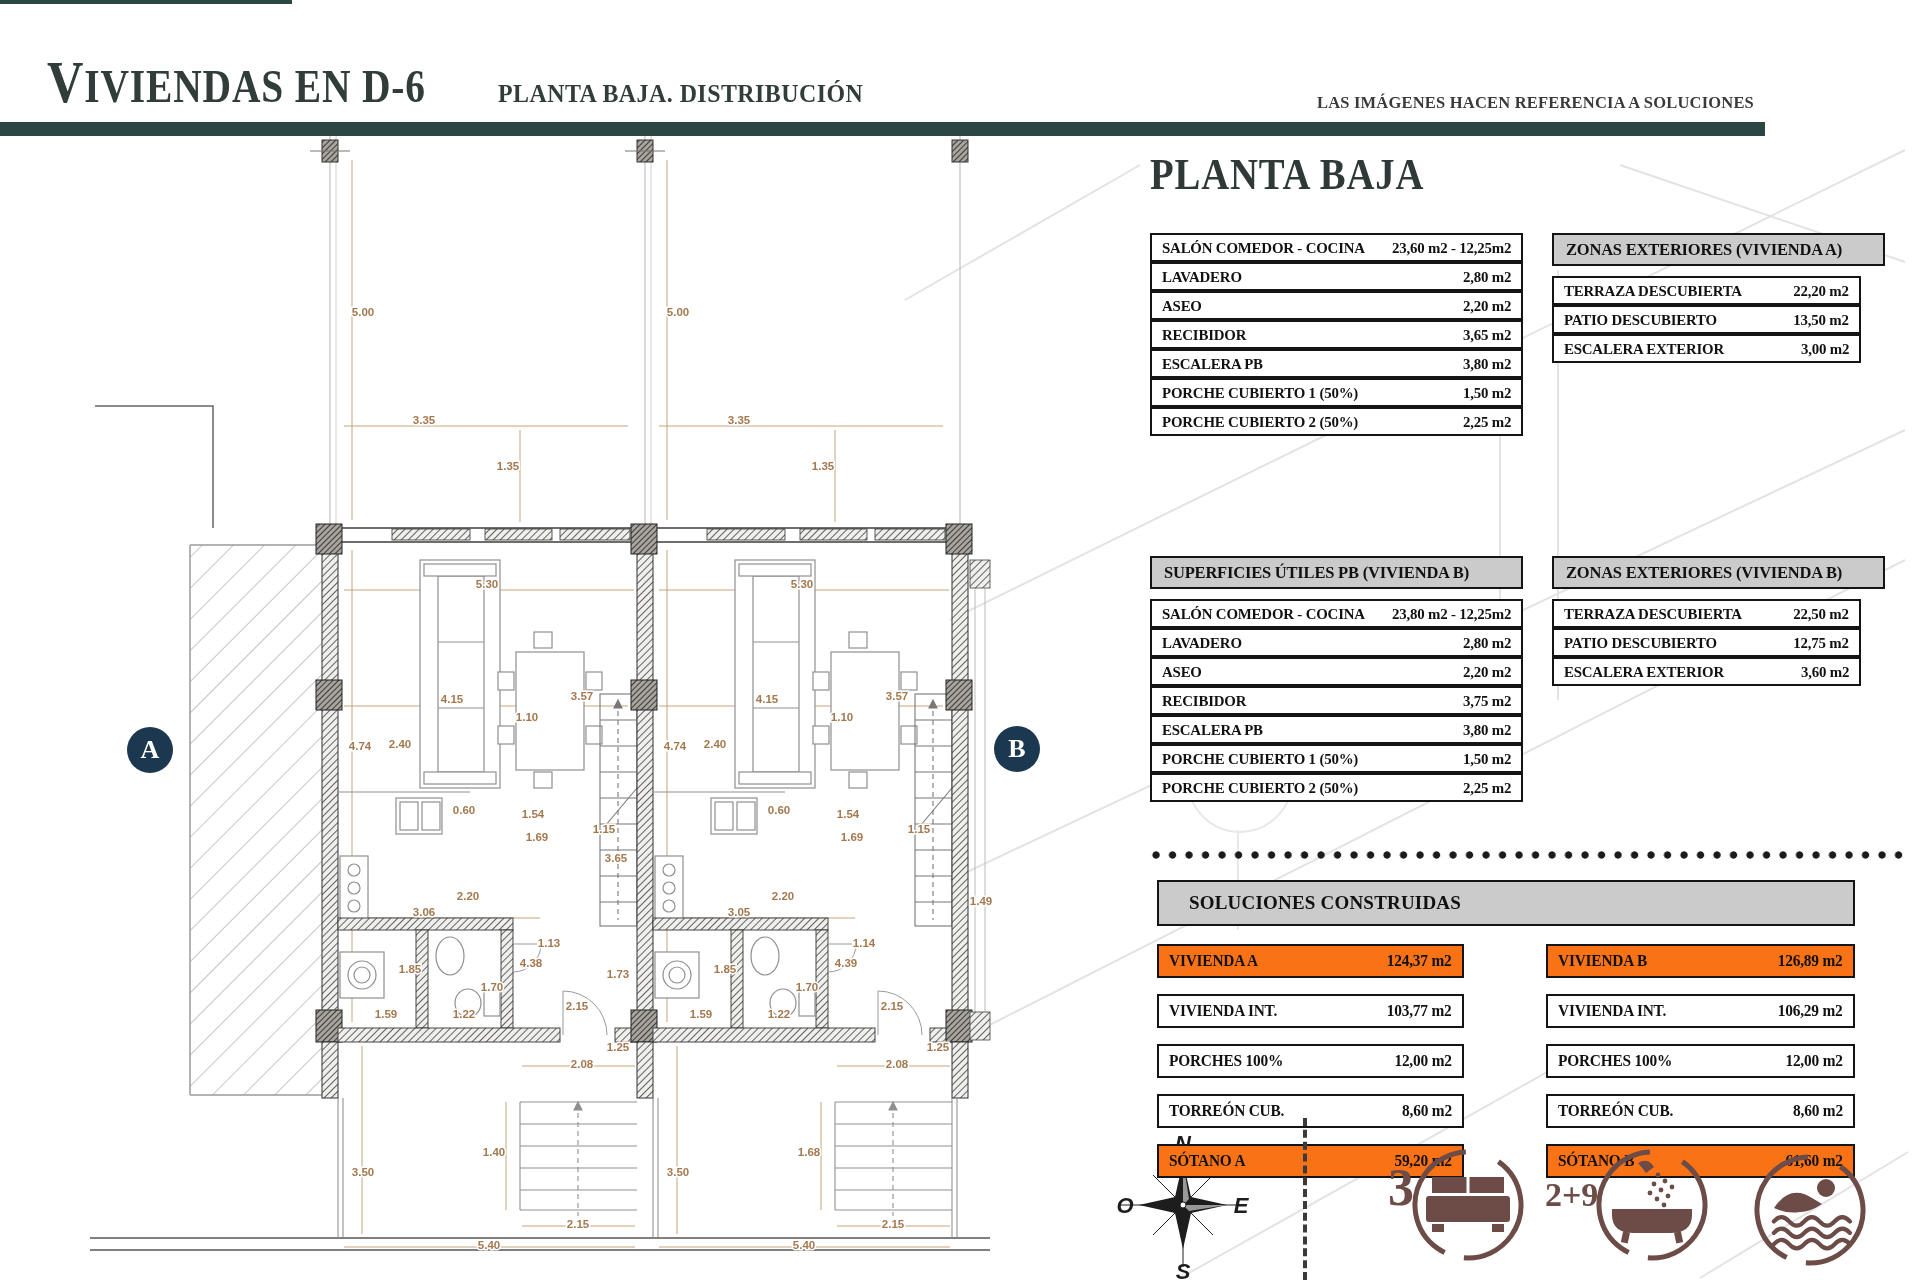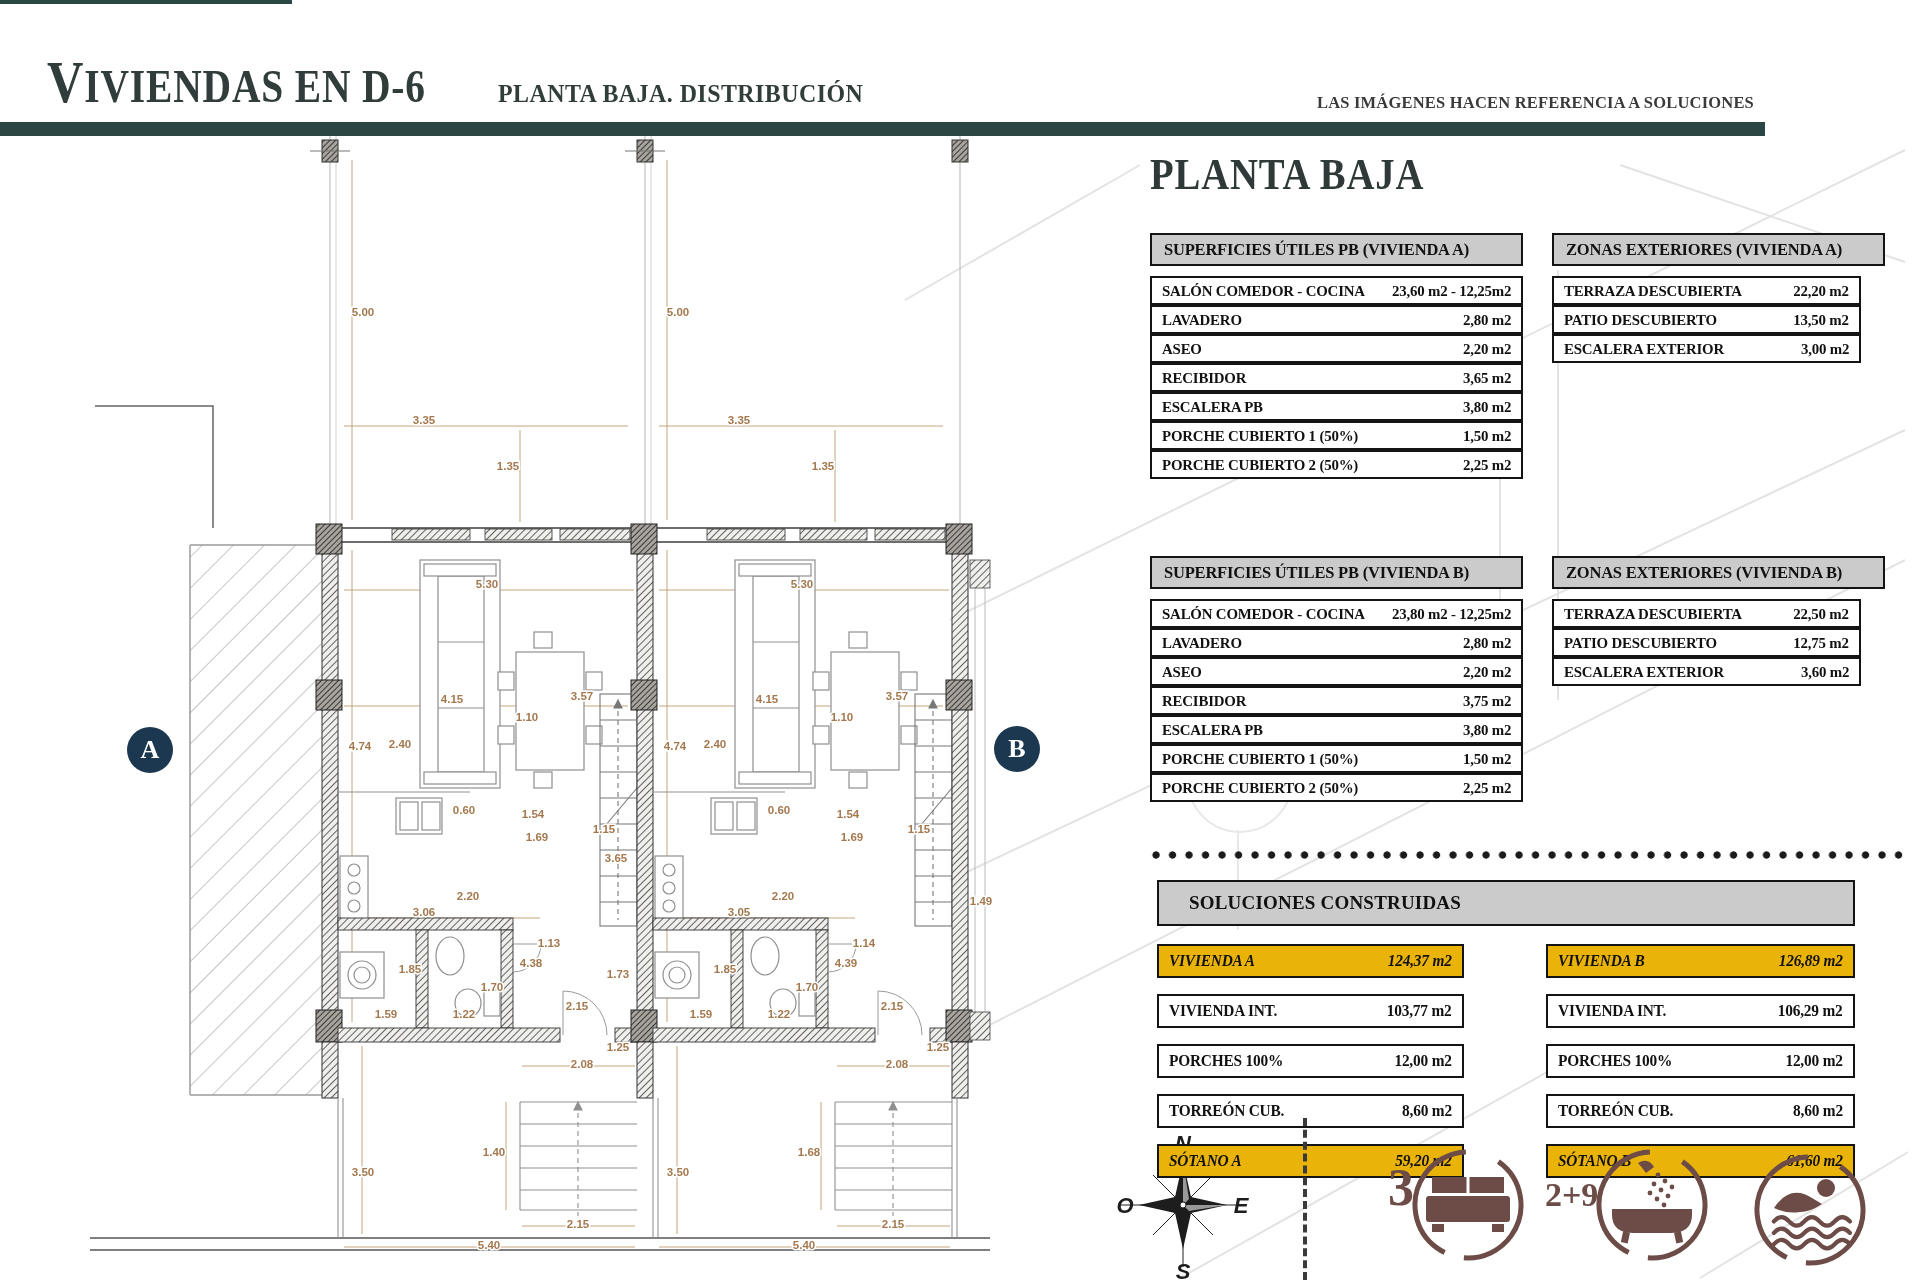--- a/index.html
+++ b/index.html
@@ -21,21 +21,21 @@
   .tbl{position:absolute;}
   .tbl-header{box-sizing:border-box;border:2.5px solid #141414;background:#cbcbcb;height:33px;line-height:29px;
               font-size:16.5px;font-weight:bold;color:#111;padding:0 12px;letter-spacing:-.2px;white-space:nowrap;margin-bottom:10px;}
   .tbl-row{box-sizing:border-box;border:2.5px solid #141414;background:#fff;height:29px;
            display:flex;justify-content:space-between;align-items:center;padding:0 10px;
            font-size:15.5px;font-weight:bold;color:#111;white-space:nowrap;letter-spacing:-.2px;}
   .tbl-row span{transform:scaleX(.96);transform-origin:left center;display:inline-block;}
   .tbl-row .val{transform-origin:right center;}
   .tbl.narrow .tbl-row{width:309px;gap:32px;}
   .tbl.constr .tbl-row{height:34px;margin-top:16px;font-size:16px;}
-  .tbl.constr .tbl-row.shaded{background:#eab308;font-style:italic;}
+  .tbl.constr .tbl-row.shaded{background:#f97316;}
   #constr-header{left:1157px;top:880px;width:698px;height:46px;box-sizing:border-box;border:2.5px solid #141414;background:#cbcbcb;
                  font-size:19px;font-weight:bold;color:#111;line-height:41px;padding-left:30px;letter-spacing:.2px;}
   #dotted{left:1148px;top:850px;width:760px;height:10px;
           background-image:radial-gradient(circle at 8px 5px,#1b1b1b 3.3px,rgba(0,0,0,0) 4px);
           background-size:16.5px 10px;background-repeat:repeat-x;}
 
   
   .badge{width:46px;height:46px;border-radius:50%;background:#1c3850;color:#fff;display:flex;align-items:center;justify-content:center;
          font-size:26px;font-weight:bold;font-family:"Liberation Serif",serif;}
 
@@ -298,21 +298,20 @@
   </div>
   <div class="abs" id="disclaimer">
     <div>LAS IMÁGENES HACEN REFERENCIA A SOLUCIONES</div>
     <div>APROXIMADAS Y NO SON VINCULANTES AL PROYECTO FINAL</div>
   </div>
   <div class="abs" id="tealbar"></div>
 
   <div class="abs" id="panel-title">PLANTA BAJA</div>
 
   <div class="abs tbl" style="left:1150px;top:233px;width:373px;">
-      <div class="tbl-header">SUPERFICIES ÚTILES PB (VIVIENDA A)</div>
       <div class="tbl-row">
         <span>SALÓN COMEDOR  - COCINA</span>
         <span class="val">23,60 m2 - 12,25m2</span>
       </div>
       <div class="tbl-row">
         <span>LAVADERO</span>
         <span class="val">2,80 m2</span>
       </div>
       <div class="tbl-row">
         <span>ASEO</span>

